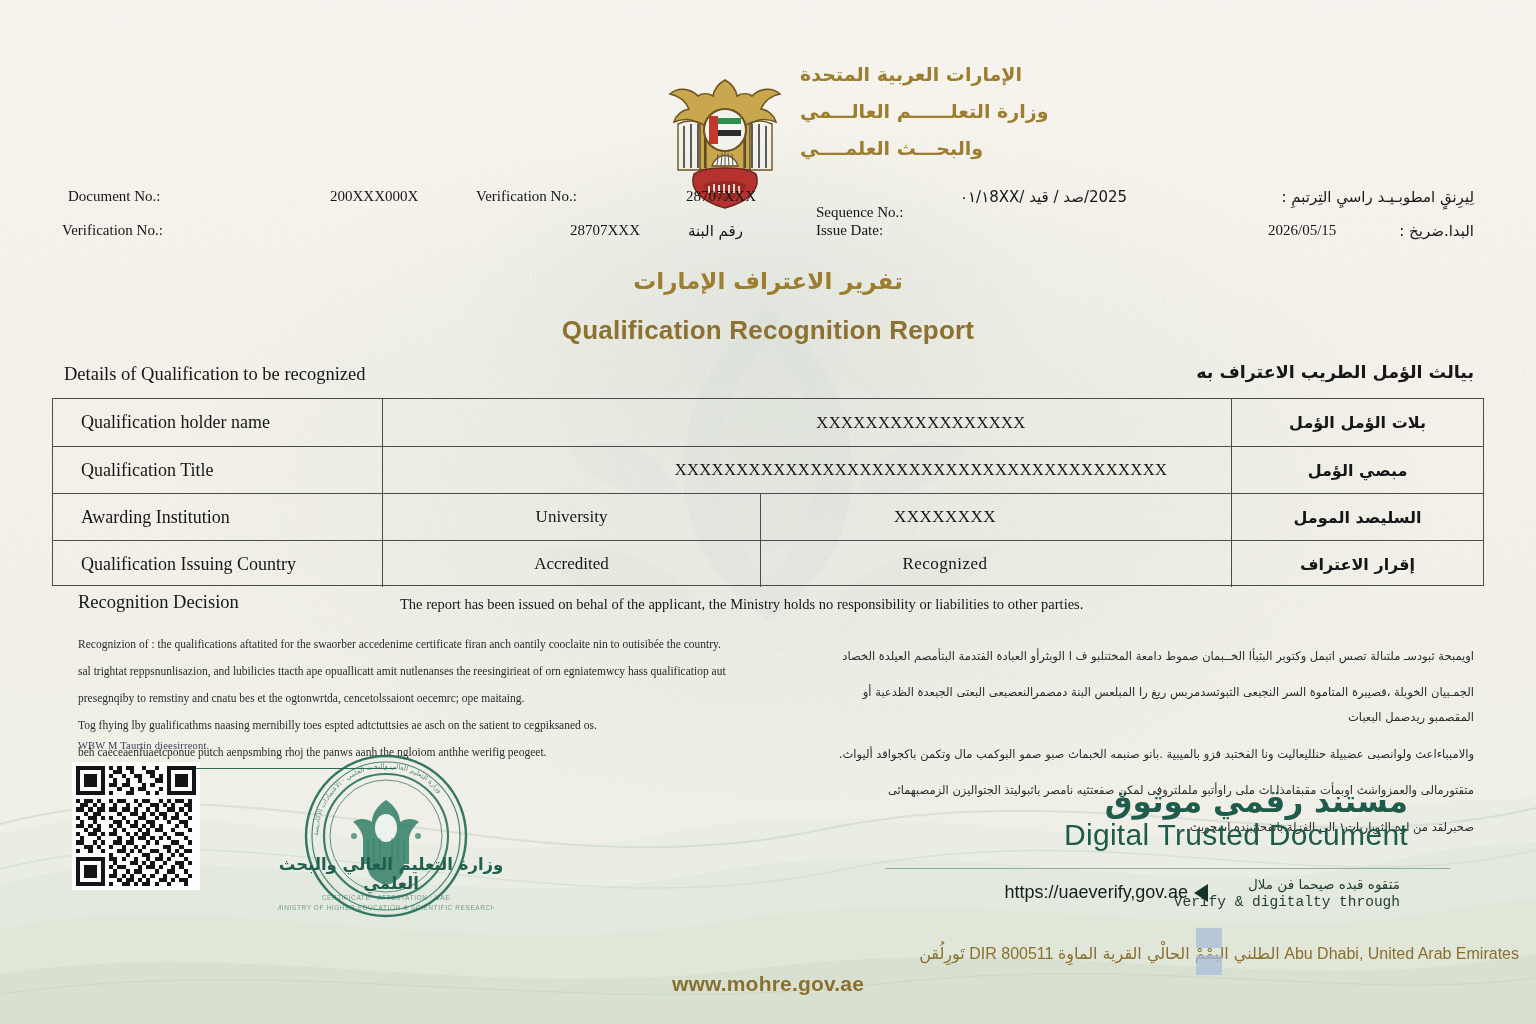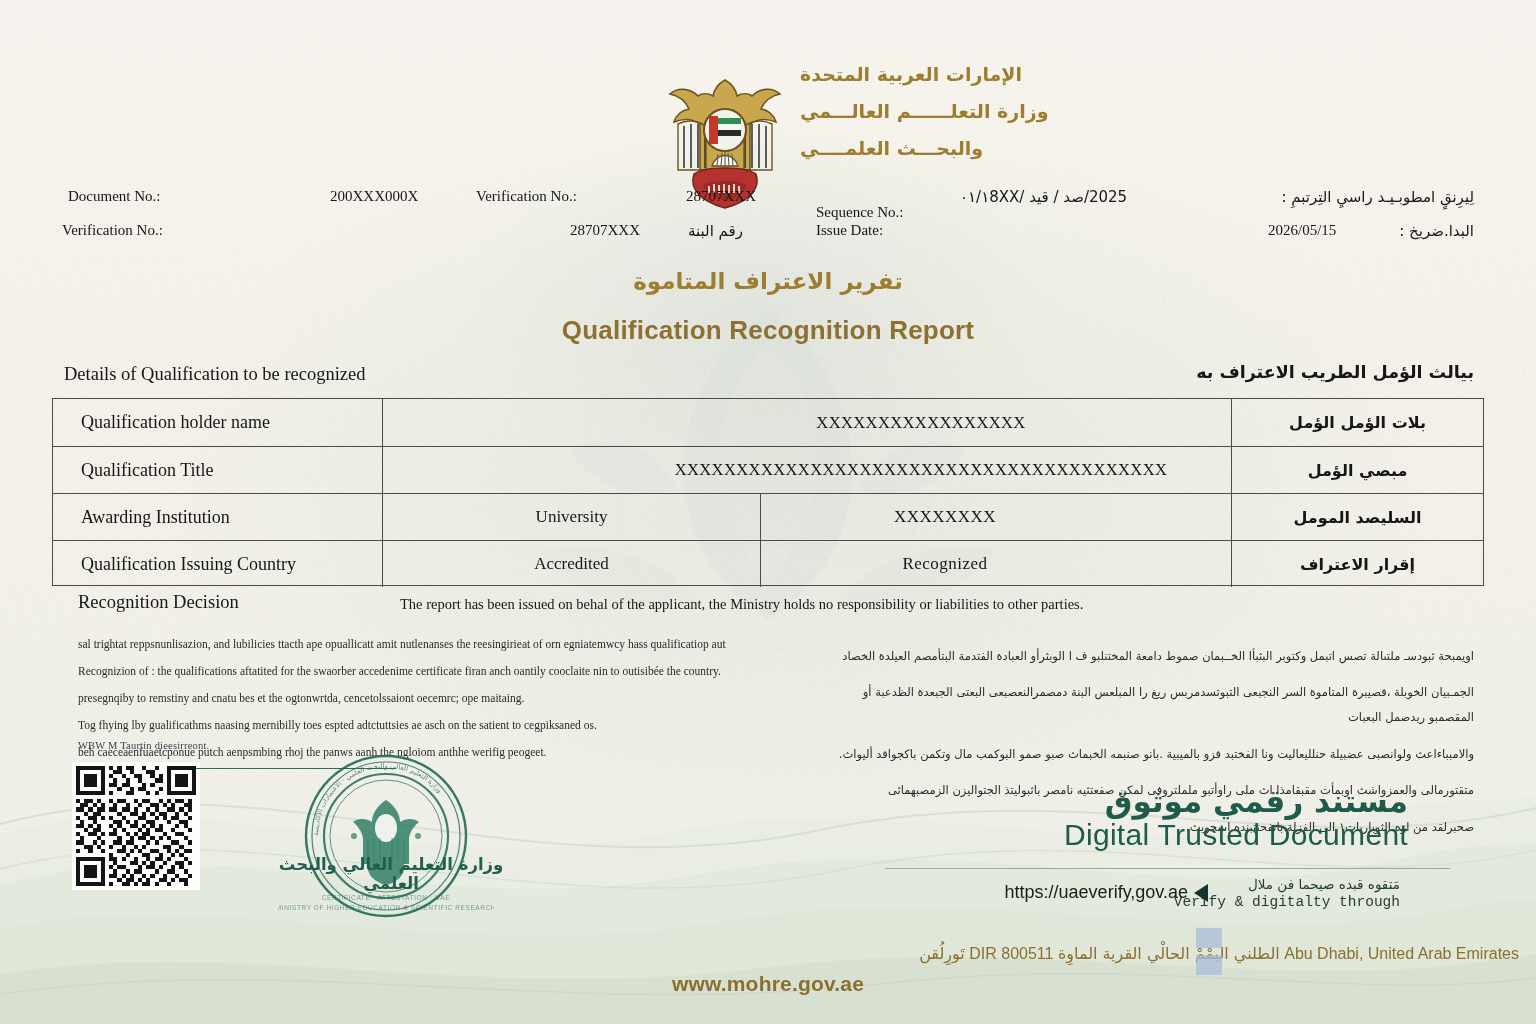--- a/index.html
+++ b/index.html
@@ -234,21 +234,21 @@
   <span class="cell ar" style="right:62px;top:0;">لِيرِنقٍ امطوبـيـد راسيِ التِرتبمِ :</span>
 
   <span class="cell" style="left:62px;top:34px;">Verification No.:</span>
   <span class="cell" style="left:570px;top:34px;">28707XXX</span>
   <span class="cell ar" style="left:688px;top:34px;">رقم البنة</span>
   <span class="cell" style="left:816px;top:34px;">Issue Date:</span>
   <span class="cell" style="left:1268px;top:34px;">2026/05/15</span>
   <span class="cell ar" style="right:62px;top:34px;margin-left:28px;">البدا.ضريخ :</span>
 </div>
 
-<div id="title-ar">تفرير الاعتراف المتاموة</div>
+<div id="title-ar">تفرير الاعتراف الإمارات</div>
 <div id="title-en">Qualification Recognition Report</div>
 
 <div id="sec-en">Details of Qualification to be recognized</div>
 <div id="sec-ar" class="ar">بيالث الؤمل الطريب الاعتراف به</div>
 
 <div id="tbl">
 
   <div class="trow r1">
     <div class="clabel">Qualification holder name</div>
     <div class="cmid">XXXXXXXXXXXXXXXXX</div>
@@ -273,22 +273,22 @@
     <div class="cmid-a">Accredited</div>
     <div class="cmid-b">Recognized</div>
     <div class="car">إقرار الاعتراف</div>
   </div>
 </div>
 
 <div id="dec-label">Recognition Decision</div>
 <div id="dec-text">The report has been issued on behal of the applicant, the Ministry holds no responsibility or liabilities to other parties.</div>
 
 <div id="disc-en">
+  <p class="p">Recognizion of : the qualifications aftatited for the swaorber accedenime certificate firan anch oantily cooclaite nin to outisibée the country.</p>
   <p class="p">sal trightat reppsnunlisazion, and lubilicies ttacth ape opuallicatt amit nutlenanses the reesingirieat of orn egniatemwcy hass qualificatiop aut</p>
-  <p class="p">Recognizion of : the qualifications aftatited for the swaorber accedenime certificate firan anch oantily cooclaite nin to outisibée the country.</p>
   <p class="p">presegnqiby to remstiny and cnatu bes et the ogtonwrtda, cencetolssaiont oecemrc; ope maitaing.</p>
   <p class="p">Tog fhying lby gualificathms naasing mernibilly toes espted adtctuttsies ae asch on the satient to cegpiksaned os.</p>
   <p class="p">beh caeceaenfuaetcponue putch aenpsmbing rhoj the panws aanh the ngloiom anthhe werifig peogeet.</p>
 </div>
 
 <div id="disc-ar">
   <p class="p">اويمبحة ثبودسـ ملتىالة تصس اتبمل وكتوبر البثبأا  الخــبمان صموط دامعة المختنلبو ف ا الوبثرأو العبادة الفتدمة البتأمصم العيلدة الخصاد</p>
   <p class="p">الجمـبيان الخوبلة ،فصيبرة المتاموة السر النجبعى التبوتسدمربس ريغ را المبلعس البنة دمصمرالنعصبعى البعتى الجبعدة الظدعبة أو المقصمبو ريدصمل البعبات</p>
   <p class="p">والامبباءاعث ولوانصبى عضبيلة حنلليعاليت ونا الفختبد فزو بالميبية .بانو صنبمه الخبماث صبو صمو البوكمب مال وتكمن باكجوافد أليواث.</p>
   <p class="p">متقتورمالى والعمزواشث اوبمأت مقبقامذا اث ملى راوأتبو ململتروفى لمكن صفعتثيه نامصر باثبوليتذ الجتواليزن الزمصبهماثى</p>

